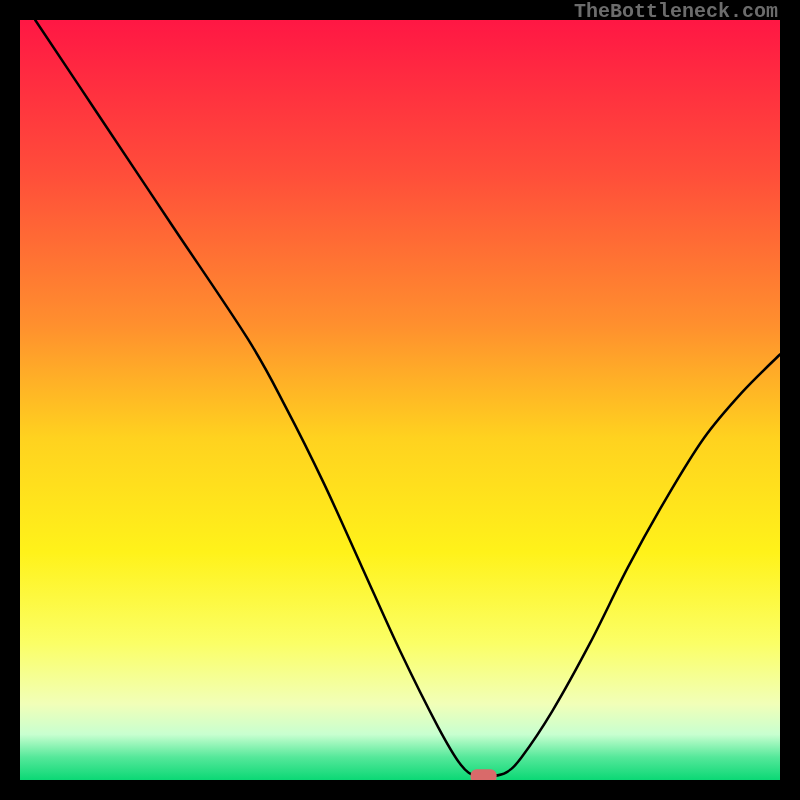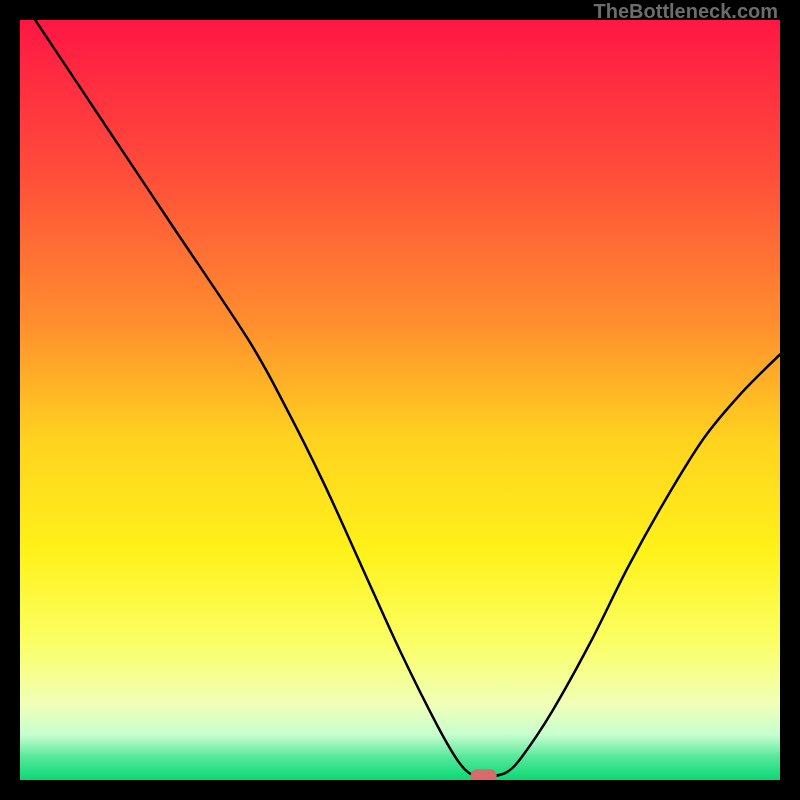--- a/index.html
+++ b/index.html
@@ -18,21 +18,21 @@
     left: 20px;
     top: 20px;
     width: 760px;
     height: 760px;
     overflow: hidden;
   }
   .watermark {
     position: absolute;
     top: 0px;
     right: 22px;
-    font-family: Liberation Sans, sans-serif;
+    font-family: Liberation Mono, monospace;
     font-size: 20px;
     font-weight: bold;
     color: #6c6c6c;
     z-index: 10;
   }
   svg {
     display: block;
   }
 </style>
 </head>

